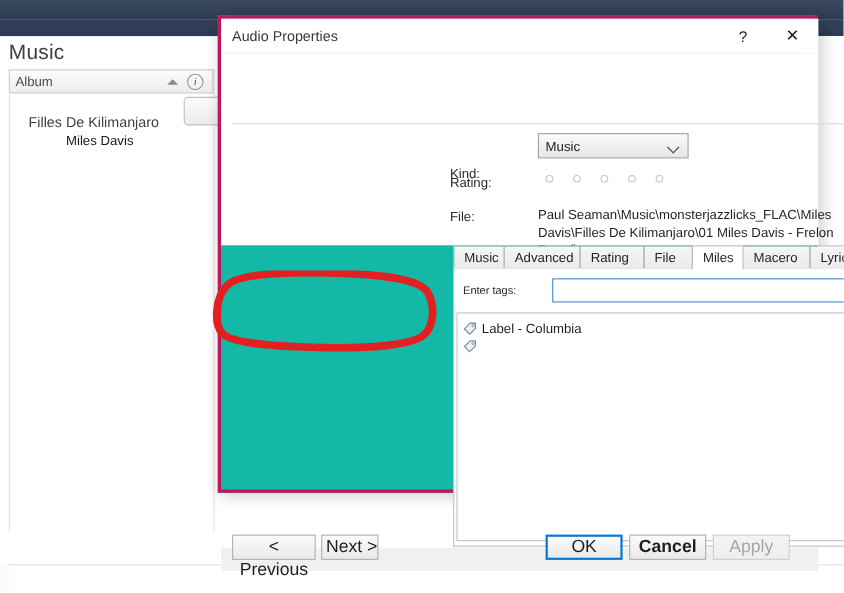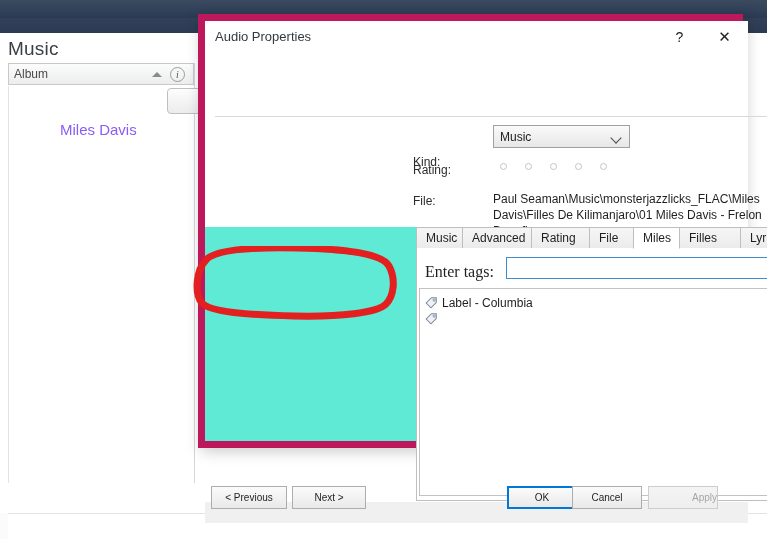--- a/index.html
+++ b/index.html
@@ -62,21 +62,21 @@
     background: #d6d6d6;
   }
   .bg-listpanel {
     position: absolute; left: 8px; top: 86px; width: 186px; height: 397px;
     background: #ffffff; border-left: 1px solid #e3e3e3;
   }
   .bg-album-title {
     position: absolute; left: 26px; top: 103px; font-size: 13px; color: #3a3f46;
   }
   .bg-album-artist {
-    position: absolute; left: 60px; top: 121px; font-size: 15px; color: #8b5cf6;
+    position: absolute; left: 60px; top: 121px; font-size: 12px; color: #0f172a;
   }
   .bg-roundbtn {
     position: absolute; left: 167px; top: 88px; width: 60px; height: 26px;
     background: linear-gradient(to bottom, #fdfdfd, #ececec);
     border: 1px solid #bfbfbf; border-radius: 4px;
   }
 
   
   .bg-right-panel {
     position: absolute; left: 741px; top: 33px; width: 26px; height: 506px;
@@ -85,22 +85,22 @@
   .bg-bottom-line {
     position: absolute; left: 0; top: 513px; width: 767px; height: 1px; background: #e2e2e2;
   }
   .bg-left-edge {
     position: absolute; left: 0; top: 513px; width: 8px; height: 26px; background: #fbfbfb;
   }
 
   
   .dialog {
     position: absolute; left: 198px; top: 14px; width: 545px; height: 434px;
-    background: #5eead4;
-    border: 7px solid #be185d;
+    background: #14b8a6;
+    border: 3px solid #be185d;
     box-shadow: 3px 3px 14px rgba(0,0,0,.22);
   }
   .dlg-titlebar {
     position: absolute; left: 0; top: 0; width: 543px; height: 32px;
     background: #ffffff;
   }
   .dlg-title {
     position: absolute; left: 10px; top: 8px; font-size: 13px; color: #333a42;
   }
   .dlg-help {
@@ -170,21 +170,21 @@
 
   .tab-body {
     position: absolute; left: 211px; top: 227px; width: 322px; height: 253px;
     background: #ffffff; border: 1px solid #bfbfbf; border-top: none;
   }
 
   .tags-panel {
     position: absolute; left: 211px; top: 227px; width: 322px; height: 253px;
   }
   .enter-tags-label {
-    position: absolute; left: 9px; top: 15px; font-size: 16px; color: #1f1f1f; font-family: Liberation Serif, serif;
+    position: absolute; left: 9px; top: 15px; font-size: 10px; color: #1f1f1f;
   }
   .tags-input {
     position: absolute; left: 90px; top: 9px; width: 287px; height: 22px;
     background: #ffffff; border: 1px solid #3f8ccb; outline: none;
     font-family: "Liberation Sans", sans-serif; font-size: 12px; padding: 0 4px;
   }
   .tags-list {
     position: absolute; left: 3px; top: 40px; width: 512px; height: 208px;
     background: #ffffff; border: 1px solid #c2c2c2;
   }
@@ -197,31 +197,31 @@
     position: absolute; left: 4px; top: 1px; width: 14px; height: 14px;
   }
 
   
   .dlg-footer {
     position: absolute; left: 0; top: 481px; width: 543px; height: 21px; background: #f0f0f0;
   }
   .btn {
     position: absolute; height: 23px;
     background: linear-gradient(to bottom, #fbfbfb, #e9e9e9);
-    border: 1px solid #adadad; font-size: 10px; color: #1f1f1f;
+    border: 1px solid #adadad; font-size: 16px; color: #1f1f1f;
     text-align: center; line-height: 21px; cursor: default;
     font-family: "Liberation Sans", sans-serif;
   }
-  .btn.default { border: 2px solid #0078d7; line-height: 19px; margin-left: 11px; }
+  .btn.default { border: 2px solid #0078d7; line-height: 19px; }
   .btn.disabled { color: #a6a6a6; background: linear-gradient(to bottom,#f4f4f4,#eeeeee); border-color: #cdcdcd; }
   .btn-prev   { left: 211px; top: 486px; width: 76px; }
-  .btn-next   { left: 292px; top: 486px; width: 74px; }
+  .btn-next   { left: 292px; top: 486px; width: 52px; text-align: right; }
   .btn-ok     { left: 496px; top: 486px; width: 70px; }
-  .btn-cancel { left: 572px; top: 486px; width: 70px; }
-  .btn-apply  { left: 648px; top: 486px; width: 70px; text-align: right; }
+  .btn-cancel { left: 572px; top: 486px; width: 70px; font-weight: bold; }
+  .btn-apply  { left: 648px; top: 486px; width: 70px; }
 
   
   .annotation {
     position: absolute; left: 190px; top: 246px; width: 215px; height: 80px;
     pointer-events: none; z-index: 40;
   }
 </style>
 </head>
 <body>
 
@@ -237,20 +237,21 @@
 
   <div class="bg-sortbar"></div>
   <div class="bg-sortbar-label">Album</div>
   <div class="bg-sort-arrow"></div>
   <div class="bg-info-icon">i</div>
 
   <div class="bg-divider-v"></div>
   <div class="bg-listpanel"></div>
   <div class="bg-roundbtn"></div>
 
+  <div class="bg-album-title">Filles De Kilimanjaro</div>
   <div class="bg-album-artist">Miles Davis</div>
 
   <div class="bg-right-panel">
     
     
     
     
     
     
     
@@ -295,21 +296,21 @@
 
     <div class="fld-label lbl-file">File:</div>
     <div class="file-path">Paul Seaman\Music\monsterjazzlicks_FLAC\Miles Davis\Filles De Kilimanjaro\01 Miles Davis - Frelon Brun.flac</div>
 
     <div class="tabstrip">
       <div class="tab" style="left:0px;   width:47px">Music</div>
       <div class="tab" style="left:46px;  width:70px">Advanced</div>
       <div class="tab" style="left:115px; width:59px">Rating</div>
       <div class="tab" style="left:173px; width:45px">File</div>
       <div class="tab active" style="left:217px; width:47px">Miles</div>
-      <div class="tab" style="left:263px; width:62px">Filles</div>
+      <div class="tab" style="left:263px; width:62px">Macero</div>
       <div class="tab" style="left:324px; width:54px">Lyrics</div>
     </div>
 
     <div class="tab-body" style="width:522px"></div>
 
     <div class="tags-panel">
       <div class="enter-tags-label">Enter tags:</div>
 
       <input class="tags-input" type="text" placeholder="" style="">
 

